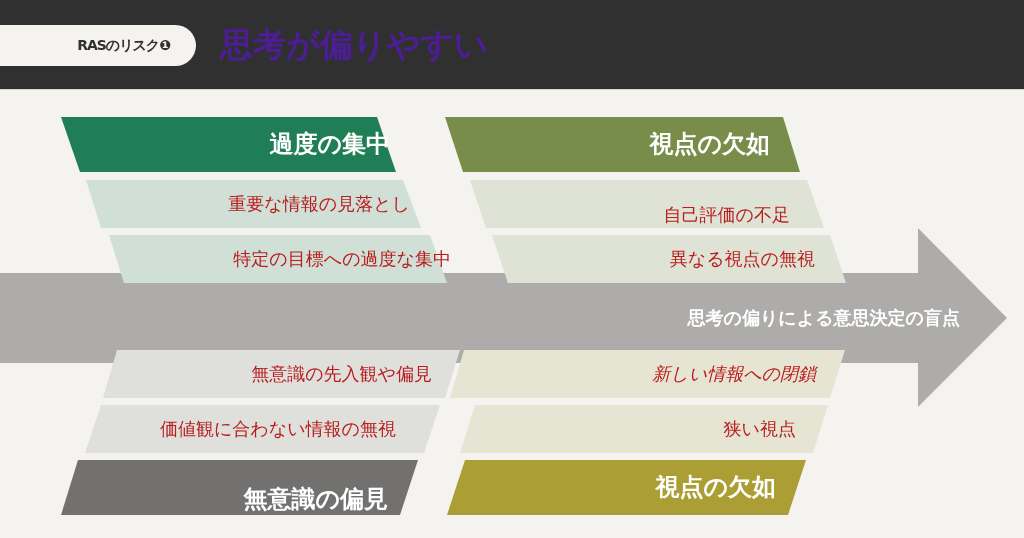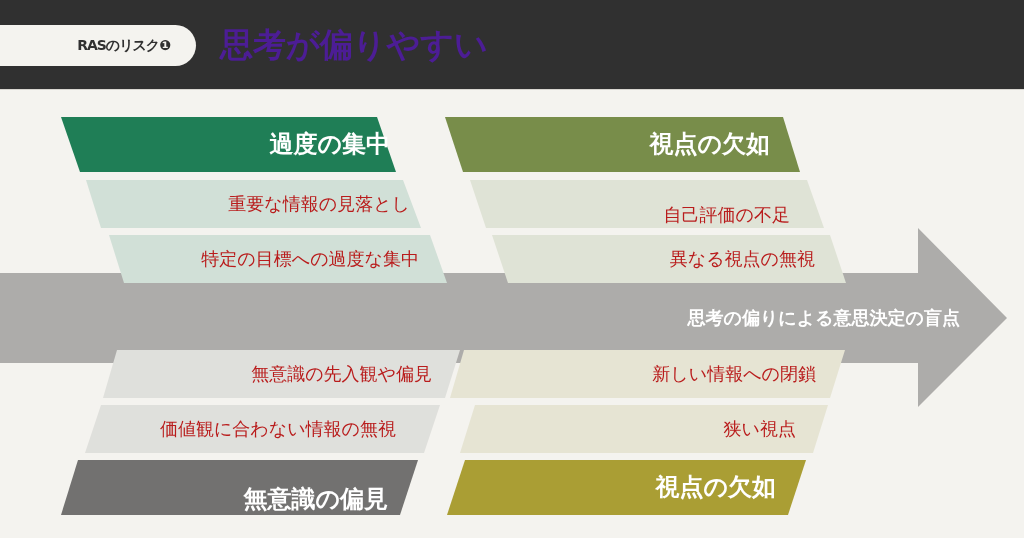--- a/index.html
+++ b/index.html
@@ -43,25 +43,25 @@
 
   <polygon fill="#e6e4d3" points="464,350 845,350 830,398 450,398"></polygon>
   <polygon fill="#e6e4d3" points="475,405 828,405 813,453 460,453"></polygon>
   <polygon fill="#aa9e34" points="465,460 806,460 788,515 447,515"></polygon>
 </svg>
 
 <div class="arrow-label">思考の偏りによる意思決定の盲点</div>
 
 <div class="label hdr" style="left:100px; top:117px; width:290px;">過度の集中</div>
 <div class="label sub" style="left:110px; top:180px; width:300px;">重要な情報の見落とし</div>
-<div class="label sub" style="left:114px; top:235px; width:305px;">特定の目標への過度な集中</div>
+<div class="label sub" style="left:146px; top:235px; width:305px;">特定の目標への過度な集中</div>
 
 <div class="label hdr" style="left:480px; top:117px; width:290px;">視点の欠如</div>
 <div class="label sub" style="left:490px; top:176px; width:300px;margin-top:15px;">自己評価の不足</div>
 <div class="label sub" style="left:510px; top:235px; width:305px;font-family:Liberation Serif, serif;">異なる視点の無視</div>
 
 <div class="label sub" style="left:120px; top:350px; width:312px;">無意識の先入観や偏見</div>
 <div class="label sub" style="left:84px; top:405px; width:312px;">価値観に合わない情報の無視</div>
 <div class="label hdr" style="left:90px; top:472px; width:298px;">無意識の偏見</div>
 
-<div class="label sub" style="left:470px; top:350px; width:346px;">新しい情報への閉鎖</div>
+<div class="label sub" style="left:470px; top:350px; width:346px;font-style:italic;">新しい情報への閉鎖</div>
 <div class="label sub" style="left:470px; top:405px; width:326px;">狭い視点</div>
 <div class="label hdr" style="left:480px; top:460px; width:296px;">視点の欠如</div>
 
 </body></html>

